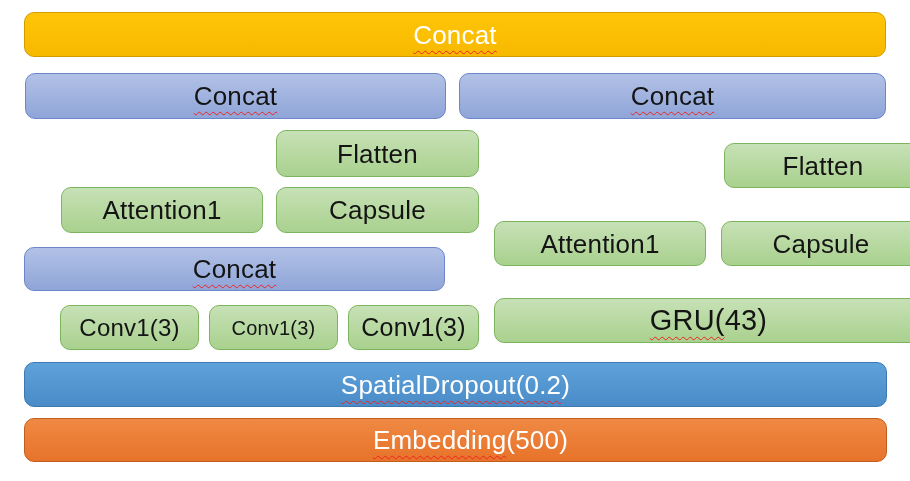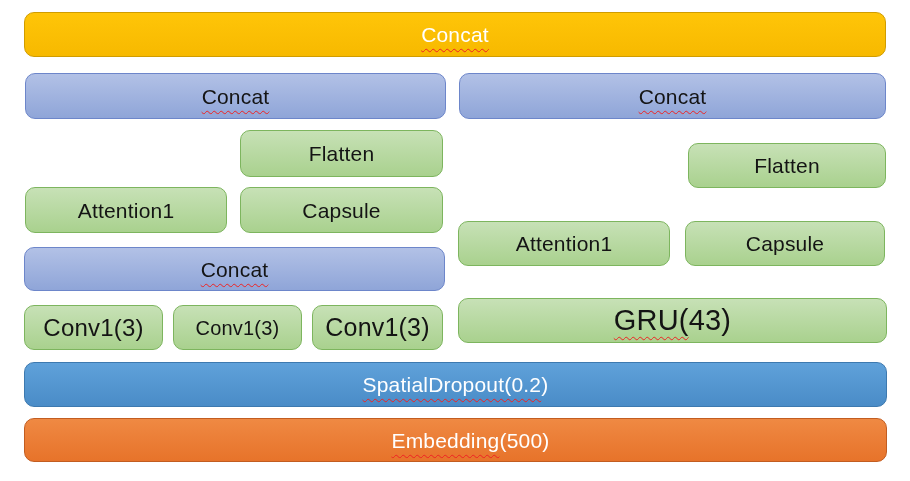--- a/index.html
+++ b/index.html
@@ -15,40 +15,41 @@
     font-family: "Liberation Sans", sans-serif;
     overflow: hidden;
   }
   .blk {
     position: absolute;
     box-sizing: border-box;
     display: flex;
     align-items: center;
     justify-content: center;
     border-radius: 10px;
-    font-size: 21px;
+    font-size: 26px;
     line-height: 1;
     white-space: nowrap;
     letter-spacing: 0.2px;
   }
   
   .gold {
     background: linear-gradient(#ffc508, #f7b900);
     border: 1.5px solid #d09c00;
     color: #ffffff;
   }
   .peri {
     background: linear-gradient(#b2c1e6, #8fa5d8);
     border: 1.5px solid #6d86ca;
     color: #141414;
   }
   .green {
     background: linear-gradient(#c7e1b6, #a9d18e);
     border: 1.5px solid #7db55e;
     color: #141414;
+    margin-left: 36px;
   }
   .blue {
     background: linear-gradient(#5fa1da, #4a8cc7);
     border: 1.5px solid #3d79af;
     color: #ffffff;
   }
   .orange {
     background: linear-gradient(#ef8943, #e7732a);
     border: 1.5px solid #c25d21;
     color: #ffffff;

